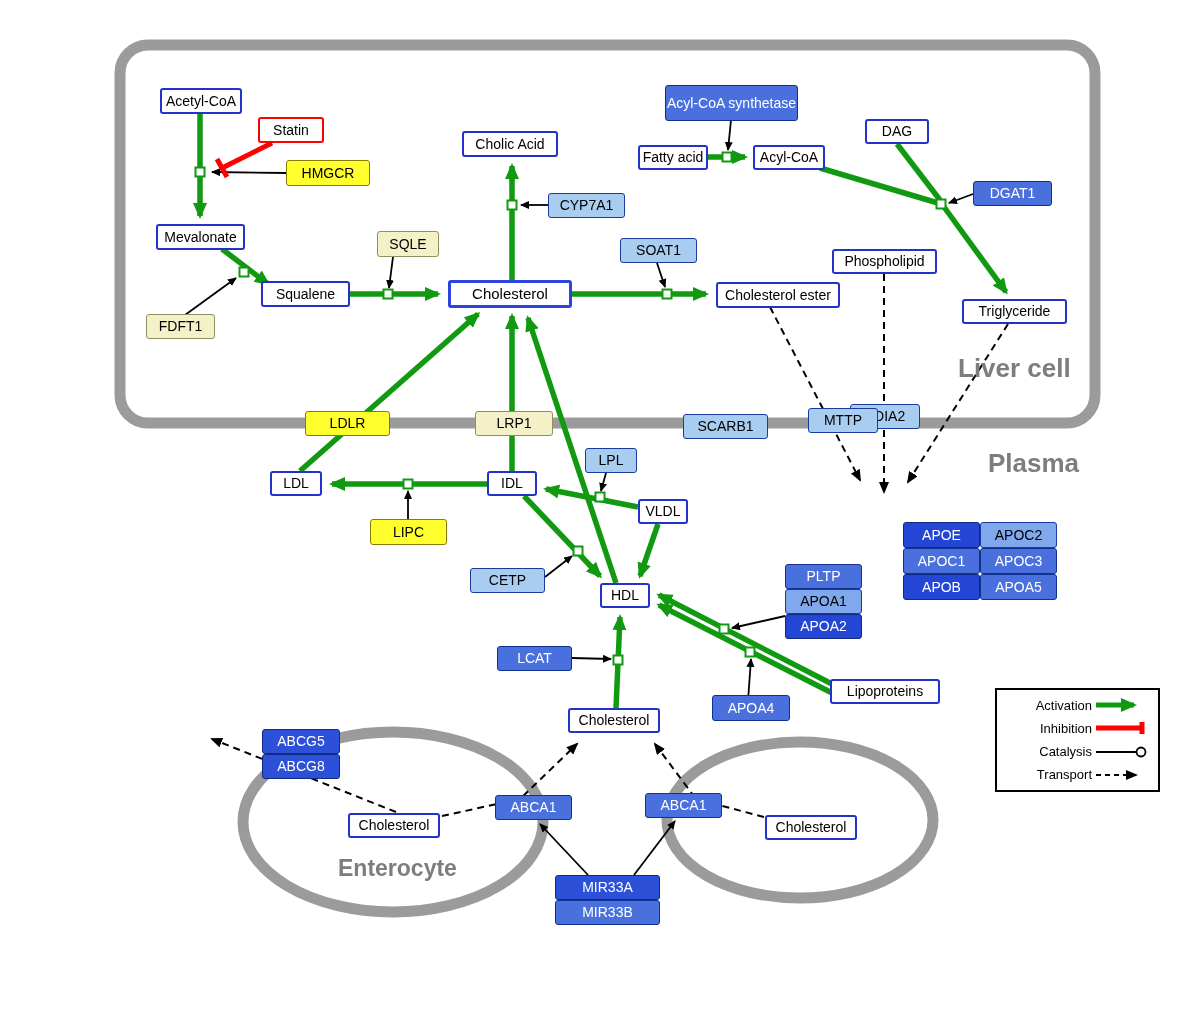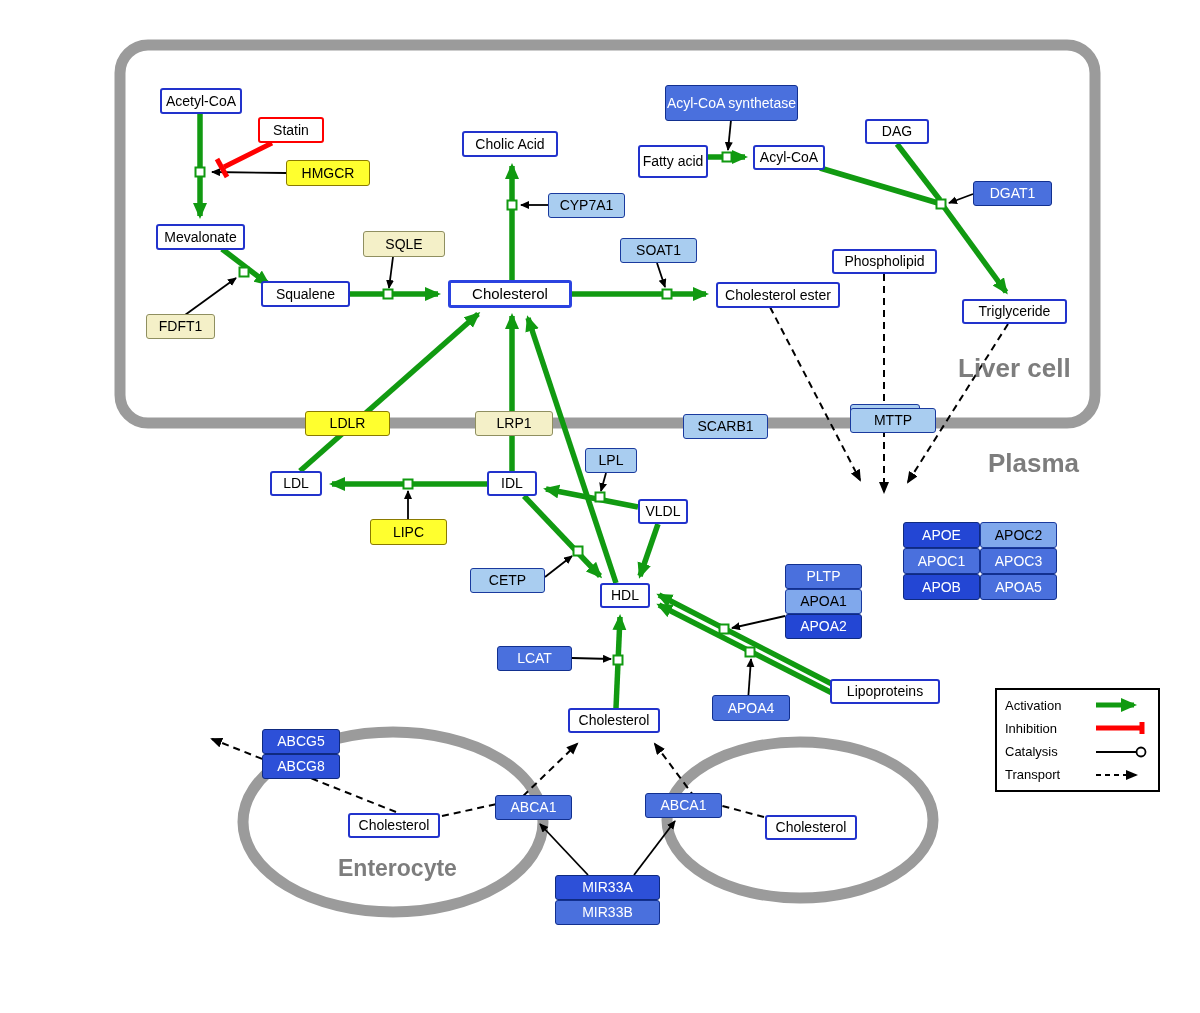--- a/index.html
+++ b/index.html
@@ -15,21 +15,21 @@
   .yellow{background:#ffff2e;border:1.5px solid #8a7a00;}
   .cream{background:#f4f0c8;border:1.5px solid #8f8f60;}
   .bluel{background:#a9cdf0;border:1.5px solid #1a3a9e;}
   .bluel2{background:#80a8ec;border:1.5px solid #1a3a9e;}
   .bluem{background:#4a70dd;border:1.5px solid #12308f;color:#fff;}
   .blued{background:#2d50d8;border:1.5px solid #0f2a80;color:#fff;}
   .bluedd{background:#2346d4;border:1.5px solid #0f2a80;color:#fff;}
   .region-label{position:absolute;z-index:2;font-weight:bold;color:#7d7d7d;}
   #legend{position:absolute;left:995px;top:688px;width:165px;height:104px;z-index:3;
           background:#fff;border:2px solid #000;box-sizing:border-box;padding:5px 8px;
-          display:flex;flex-direction:column;justify-content:space-between;}
+          display:flex;flex-direction:column;justify-content:space-between;align-items:flex-end;}
   .legend-row{display:flex;align-items:center;justify-content:space-between;height:20px;}
   .legend-row span{font-size:13px;color:#000;}
 </style>
 </head>
 <body>
 
 <div id="canvas">
 
 <svg class="edges" width="1200" height="1013">
   <defs>
@@ -120,37 +120,37 @@
 </svg>
 
 <div class="region-label" style="left:958px;top:353px;font-size:26px;">Liver cell</div>
 <div class="region-label" style="left:968px;top:448px;font-size:26px;margin-left:20px;">Plasma</div>
 <div class="region-label" style="left:338px;top:855px;font-size:23px;">Enterocyte</div>
 
 <div class="box metab" style="left:160px;top:88px;width:82px;height:26px">Acetyl-CoA</div>
 <div class="box redbox" style="left:258px;top:117px;width:66px;height:26px">Statin</div>
 <div class="box yellow" style="left:286px;top:160px;width:84px;height:26px">HMGCR</div>
 <div class="box metab" style="left:156px;top:224px;width:89px;height:26px">Mevalonate</div>
-<div class="box cream" style="left:363px;top:231px;width:82px;height:26px">SQLE</div>
+<div class="box cream" style="left:377px;top:231px;width:62px;height:26px">SQLE</div>
 <div class="box cream" style="left:146px;top:314px;width:69px;height:25px">FDFT1</div>
 <div class="box metab" style="left:261px;top:281px;width:89px;height:26px">Squalene</div>
 <div class="box metab-strong" style="left:448px;top:280px;width:124px;height:28px">Cholesterol</div>
 <div class="box metab" style="left:462px;top:131px;width:96px;height:26px">Cholic Acid</div>
 <div class="box bluel" style="left:548px;top:193px;width:77px;height:25px">CYP7A1</div>
 <div class="box bluel" style="left:620px;top:238px;width:77px;height:25px">SOAT1</div>
 <div class="box metab" style="left:716px;top:282px;width:124px;height:26px">Cholesterol ester</div>
 <div class="box bluem" style="left:665px;top:85px;width:133px;height:36px">Acyl-CoA synthetase</div>
-<div class="box metab" style="left:638px;top:145px;width:70px;height:33px">Fatty acid</div>
+<div class="box metab" style="left:638px;top:145px;width:70px;height:25px">Fatty acid</div>
 <div class="box metab" style="left:753px;top:145px;width:72px;height:25px">Acyl-CoA</div>
 <div class="box metab" style="left:865px;top:119px;width:64px;height:25px">DAG</div>
 <div class="box bluem" style="left:973px;top:181px;width:79px;height:25px">DGAT1</div>
 <div class="box metab" style="left:832px;top:249px;width:105px;height:25px">Phospholipid</div>
 <div class="box metab" style="left:962px;top:299px;width:105px;height:25px">Triglyceride</div>
 <div class="box bluel" style="left:850px;top:404px;width:70px;height:25px">PDIA2</div>
-<div class="box bluel" style="left:850px;top:408px;width:86px;height:25px">MTTP</div>
+<div class="box bluel" style="left:808px;top:408px;width:70px;height:25px">MTTP</div>
 
 <div class="box yellow" style="left:305px;top:411px;width:85px;height:25px">LDLR</div>
 <div class="box cream" style="left:475px;top:411px;width:78px;height:25px">LRP1</div>
 <div class="box bluel" style="left:683px;top:414px;width:85px;height:25px">SCARB1</div>
 
 <div class="box metab" style="left:270px;top:471px;width:52px;height:25px">LDL</div>
 <div class="box metab" style="left:487px;top:471px;width:50px;height:25px">IDL</div>
 <div class="box yellow" style="left:370px;top:519px;width:77px;height:26px">LIPC</div>
 <div class="box bluel" style="left:585px;top:448px;width:52px;height:25px">LPL</div>
 <div class="box metab" style="left:638px;top:499px;width:50px;height:25px">VLDL</div>

